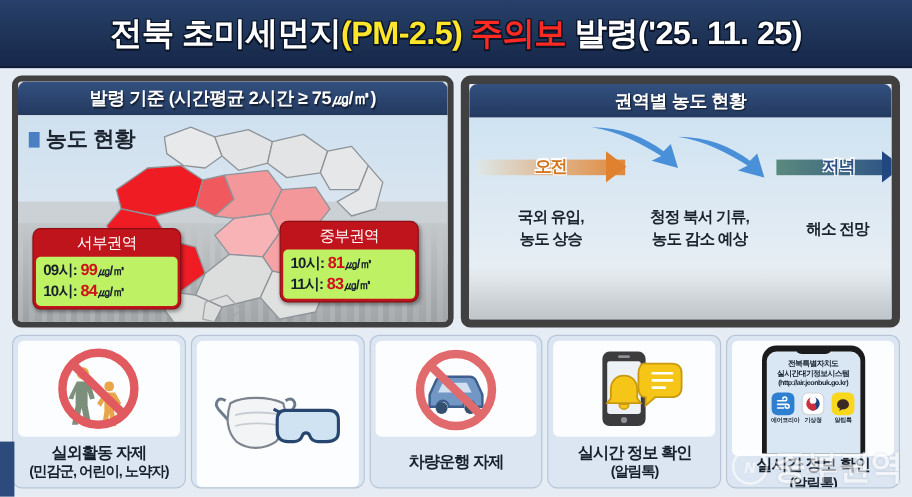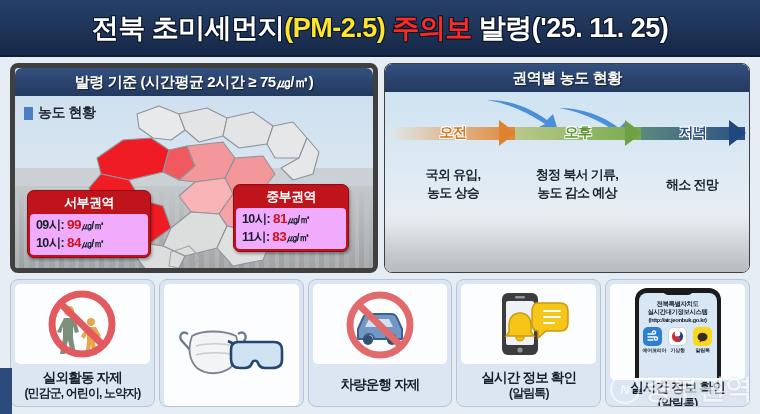--- a/index.html
+++ b/index.html
@@ -31,21 +31,21 @@
 
   
   .panel-left {
     position: absolute; left: 10px; top: 6px; width: 368px; height: 210px;
     border-radius: 8px; overflow: hidden; background: #d9dee2;
     border: 5px solid #404040;
   }
   .panel-right {
     position: absolute; left: 384px; top: 6px; width: 366px; height: 210px;
     border-radius: 8px; overflow: hidden;
-    border: 1px solid #404040;
+    border: 7px solid #404040;
   }
   .panel-head {
     position: relative; height: 28px; width: 100%;
     background: linear-gradient(#33507f, #23395f);
     display: flex; align-items: center; justify-content: center;
     border-radius: 7px 7px 0 0;
   }
   .panel-head span {
     color: #fff; font-size: 15px; font-weight: bold; letter-spacing: -0.4px;
     text-shadow: 1px 1px 1px rgba(0,0,0,.55);
@@ -64,29 +64,29 @@
     background:
       repeating-linear-gradient(90deg, rgba(255,255,255,.16) 0 4px, rgba(90,95,100,.18) 4px 9px,
                                 rgba(255,255,255,.10) 9px 14px, rgba(120,125,130,.14) 14px 20px);
     mask-image: linear-gradient(180deg, transparent 0%, #000 25%, #000 100%);
     -webkit-mask-image: linear-gradient(180deg, transparent 0%, #000 25%, #000 100%);
   }
   .haze { position: absolute; left: 0; bottom: 0; width: 100%; height: 110px;
           background: linear-gradient(180deg, rgba(200,205,208,.85), rgba(168,172,175,.35)); }
   .legend { position: absolute; left: 9px; top: 8px; display: flex; align-items: center; gap: 5px; z-index: 6; }
   .legend-sq { width: 9px; height: 13px; background: #4b7fc4; display: inline-block; }
-  .legend-tx { font-size: 14px; font-weight: bold; color: #1d2630; letter-spacing: -0.5px; }
+  .legend-tx { font-size: 18px; font-weight: bold; color: #1d2630; letter-spacing: -0.5px; }
 
   .map-svg { position: absolute; left: 52px; top: 0px; width: 280px; height: 182px; z-index: 3; }
 
   .callout { position: absolute; z-index: 8; border-radius: 7px; background: #c0141c;
              border: 1px solid #8d0d12; box-shadow: 1px 2px 3px rgba(0,0,0,.35); padding: 2px; }
-  .callout .c-title { color: #fff; font-size: 13px; font-weight: bold; text-align: center;
+  .callout .c-title { color: #fff; font-size: 13px; font-weight: normal; text-align: center;
                       letter-spacing: -0.6px; padding: 1px 8px 2px; }
-  .callout .c-rows { background: #f0abfc; border-radius: 4px; padding: 2px 6px 3px; }
+  .callout .c-rows { background: #bef264; border-radius: 4px; padding: 2px 6px 3px; }
   .c-row { font-size: 12.5px; font-weight: bold; color: #17202b; letter-spacing: -0.6px; white-space: nowrap; line-height: 1.32; }
   .c-row b { color: #d0111a; font-size: 13.5px; }
   .c-unit { font-size: 11px; }
   #callout-west { left: 12px; top: 94px; width: 124px; }
   #callout-central { left: 218px; top: 88px; width: 116px; }
 
   
   .fore-scene { position: absolute; inset: 0;
                 background: linear-gradient(180deg, #cfe3f2 0%, #dfeaf3 45%, #e9eff3 75%, #dce4e9 100%); }
   .fore-haze { position: absolute; left:0; bottom:0; width:100%; height:58px;
@@ -262,25 +262,20 @@
           </svg>
           <svg class="blue-arrow" style="left:168px; top:10px;" width="92" height="46" viewBox="0 0 92 46">
             <path d="M6 6 C30 10 48 20 64 30 L56 34 L78 40 L72 20 L66 26 C50 14 30 6 6 6 Z" fill="#4a90d9"></path>
           </svg>
 
           <div class="tl">
             <div class="seg" id="seg-am">
               <div class="bar"></div>
               <div class="head"></div>
               <div class="lbl">오전</div>
-            </div>
-            <div class="seg" id="seg-pm">
-              <div class="bar"></div>
-              <div class="head"></div>
-              <div class="lbl">오후</div>
             </div>
             <div class="seg" id="seg-eve">
               <div class="bar"></div>
               <div class="head"></div>
               <div class="lbl">저녁</div>
             </div>
           </div>
 
           <div class="fore-desc" id="desc-am">
             <div>국외 유입,</div>

